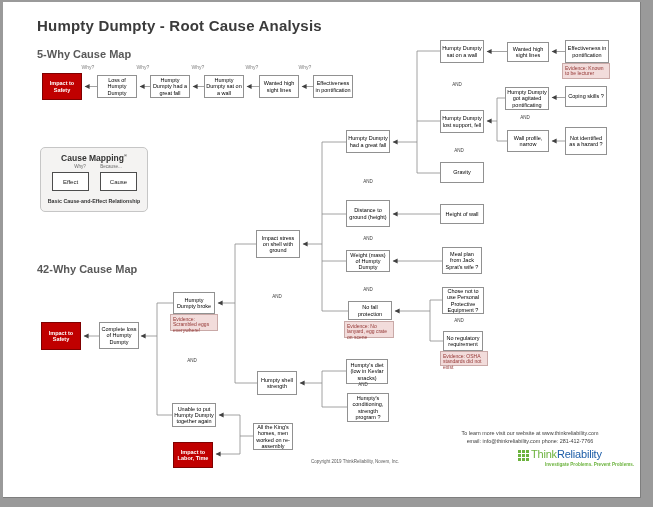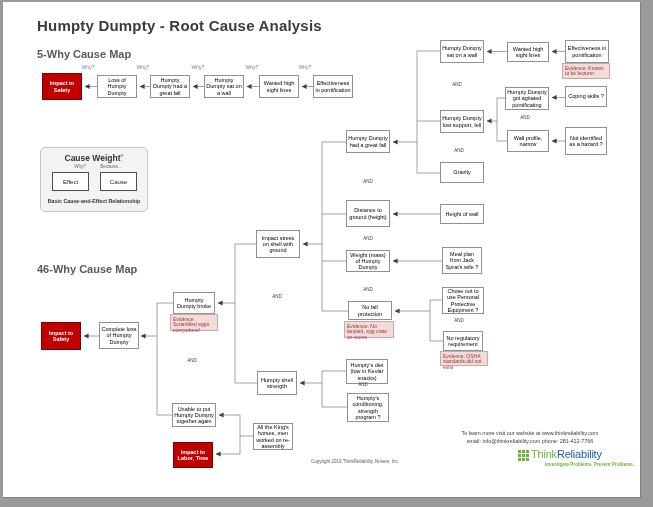--- a/index.html
+++ b/index.html
@@ -82,37 +82,37 @@
       <path d="M99,336 L84,336" marker-end="url(#arw)"></path>
       <path d="M240,415 L219,415" marker-end="url(#arw)"></path>
       <path d="M240,454 L216,454" marker-end="url(#arw)"></path>
     </g>
 
     <path d="M100,181.5 L91,181.5" stroke="#4d4d4d" stroke-width="0.9" fill="none" marker-end="url(#arw)"></path>
   </svg>
 
   <div class="doc-title">Humpty Dumpty - Root Cause Analysis</div>
   <div class="sec-head" style="left:37px;top:48px">5-Why Cause Map</div>
-  <div class="sec-head" style="left:37px;top:263px">46-Why Cause Map</div>
+  <div class="sec-head" style="left:37px;top:263px">42-Why Cause Map</div>
 
   <div class="why-label" style="left:78px;top:64px">Why?</div>
   <div class="why-label" style="left:133px;top:64px">Why?</div>
   <div class="why-label" style="left:188px;top:64px">Why?</div>
   <div class="why-label" style="left:242px;top:64px">Why?</div>
   <div class="why-label" style="left:295px;top:64px">Why?</div>
 
   <div class="node impact" style="left:42px;top:73px;width:40px;height:27px">Impact to Safety</div>
   <div class="node" style="left:97px;top:75px;width:40px;height:23px">Loss of Humpty Dumpty</div>
   <div class="node" style="left:150px;top:75px;width:40px;height:23px">Humpty Dumpty had a great fall</div>
   <div class="node" style="left:204px;top:75px;width:40px;height:23px">Humpty Dumpty sat on a wall</div>
   <div class="node" style="left:259px;top:75px;width:40px;height:23px">Wanted high sight lines</div>
   <div class="node" style="left:313px;top:75px;width:40px;height:23px">Effectiveness in pontification</div>
 
   <div class="legend">
-    <div class="legend-title"><span>Cause Weight</span><sup>®</sup></div>
+    <div class="legend-title"><span>Cause Mapping</span><sup>®</sup></div>
     <div class="legend-sub" style="left:24px;top:16px">Why?</div>
     <div class="legend-sub" style="left:55px;top:16px">Because...</div>
     <div class="legend-box" style="left:11px;top:24px">Effect</div>
     <div class="legend-box" style="left:59px;top:24px">Cause</div>
     <div class="legend-cap">Basic Cause-and-Effect Relationship</div>
   </div>
 
   <div class="node impact" style="left:41px;top:322px;width:40px;height:28px">Impact to Safety</div>
   <div class="node" style="left:99px;top:322px;width:40px;height:27px">Complete loss of Humpty Dumpty</div>
   <div class="node" style="left:173px;top:292px;width:42px;height:22px">Humpty Dumpty broke</div>

